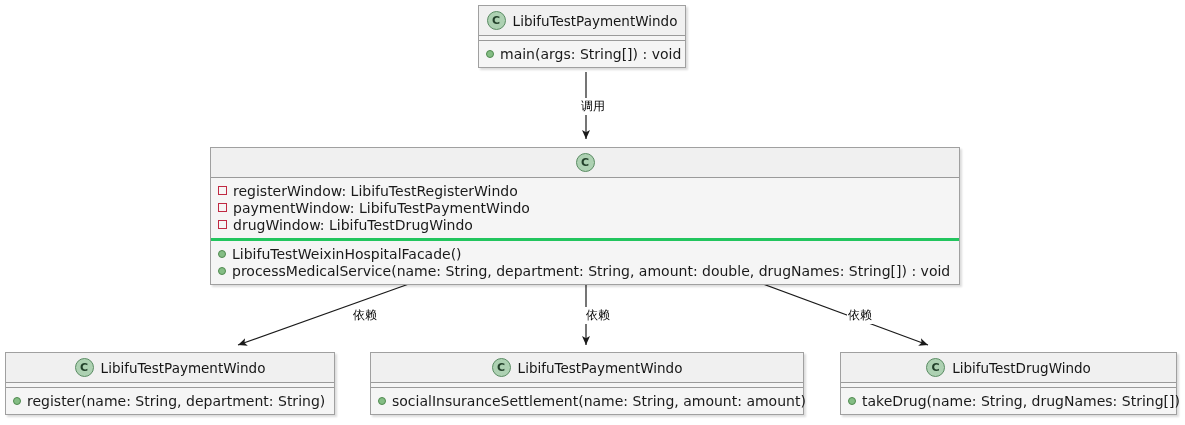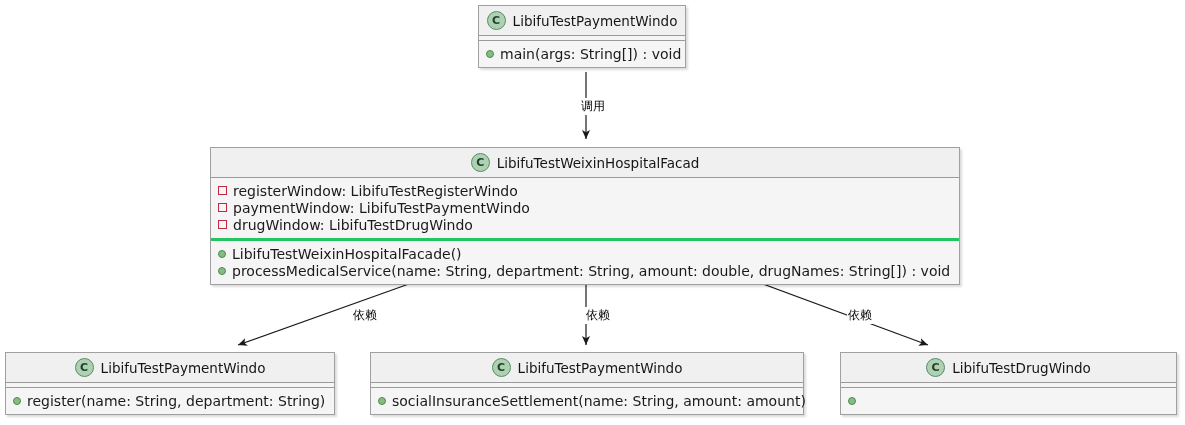--- a/index.html
+++ b/index.html
@@ -159,21 +159,20 @@
       <div class="member">
         <span class="vis vis-public"></span>
         <span>main(args: String[]) : void</span>
       </div>
     </div>
   </div>
 
   <div class="uml-class" style="left:210px; top:147px; width:750px;">
     <div class="uml-header">
       <span class="c-icon">C</span>
-      <span class="class-name">LibifuTestWeixinHospitalFacad</span>
     </div>
     <div class="uml-section">
       <div class="member">
         <span class="vis vis-private"></span>
         <span>registerWindow: LibifuTestRegisterWindo</span>
       </div>
       <div class="member">
         <span class="vis vis-private"></span>
         <span>paymentWindow: LibifuTestPaymentWindo</span>
       </div>
@@ -224,17 +223,18 @@
 
   <div class="uml-class" style="left:840px; top:352px; width:337px;">
     <div class="uml-header">
       <span class="c-icon">C</span>
       <span class="class-name">LibifuTestDrugWindo</span>
     </div>
     <div class="uml-header-gap"></div>
     <div class="uml-section">
       <div class="member">
         <span class="vis vis-public"></span>
+        <span>takeDrug(name: String, drugNames: String[])</span>
       </div>
     </div>
   </div>
 
 </div>
 
 </body></html>

